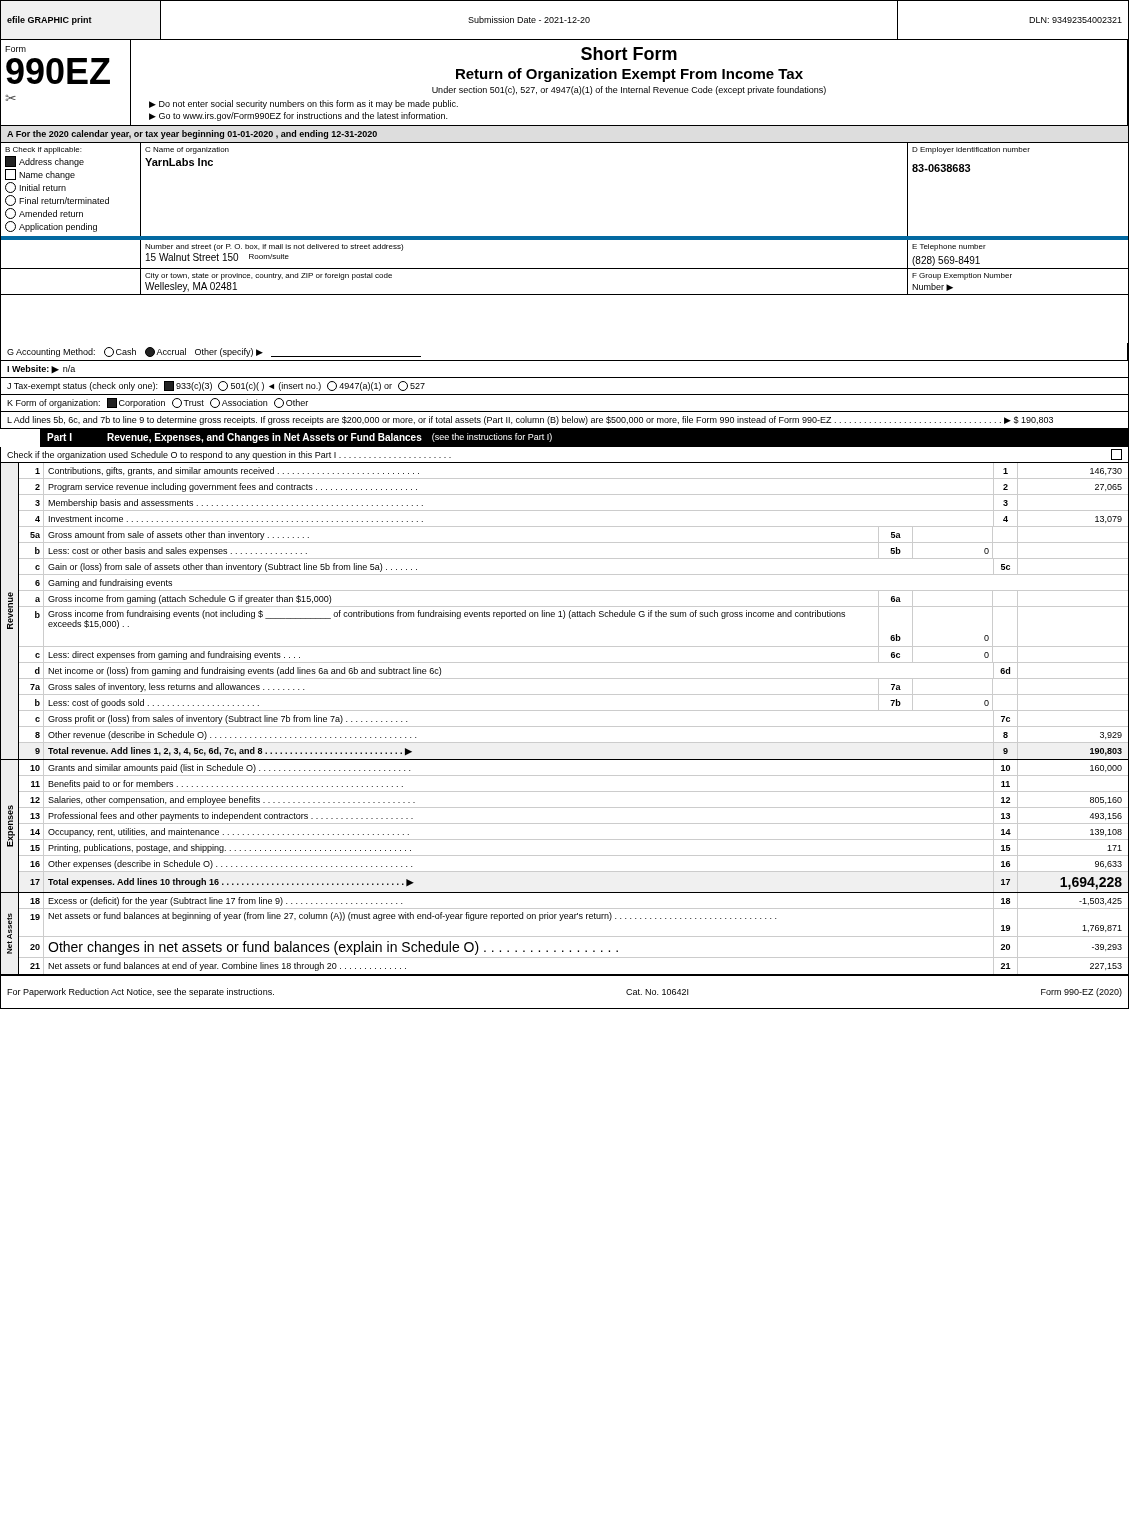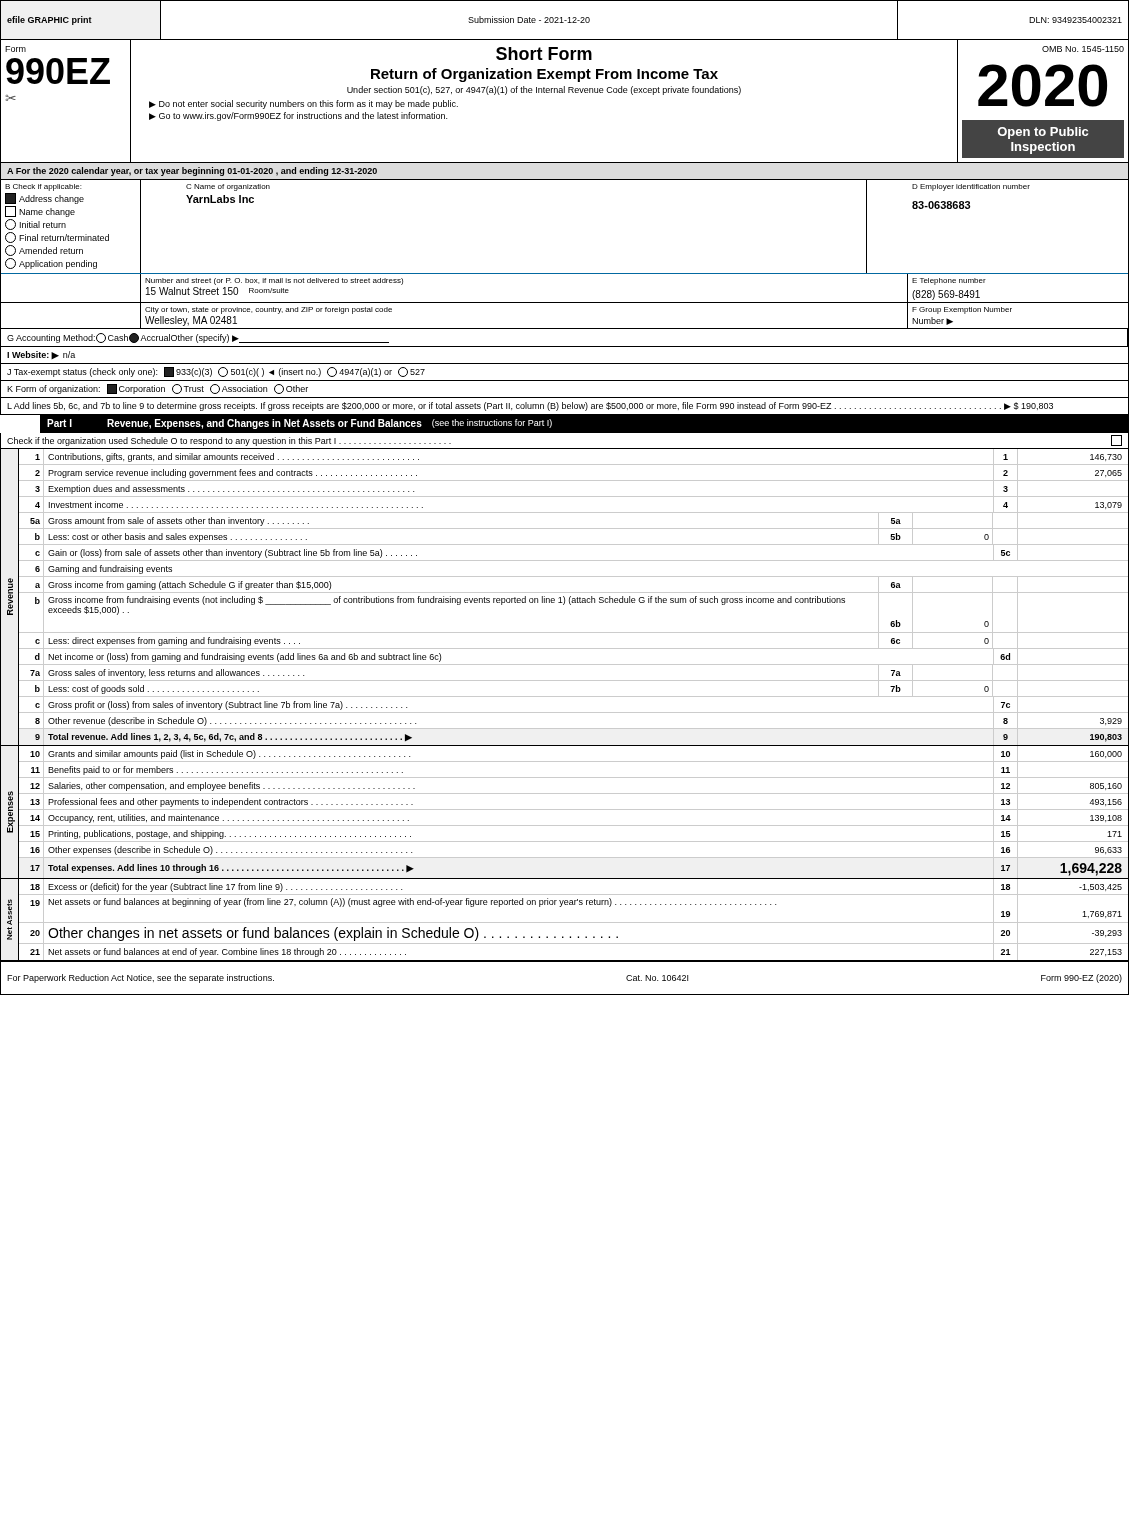--- a/index.html
+++ b/index.html
@@ -31,32 +31,27 @@
       <div style="font-size:36px; font-weight:bold; line-height:1;">990EZ</div>
       <div style="font-size:14px; color:#555;">✂</div>
     </div>
     <div style="flex:1; text-align:center; padding:4px 8px; border-right:1px solid #000;">
       <div style="font-size:18px; font-weight:bold;">Short Form</div>
       <div style="font-size:15px; font-weight:bold;">Return of Organization Exempt From Income Tax</div>
       <div style="font-size:9px; margin-top:3px;">Under section 501(c), 527, or 4947(a)(1) of the Internal Revenue Code (except private foundations)</div>
       <div style="font-size:9px; margin-top:4px; text-align:left; padding-left:10px;">▶ Do not enter social security numbers on this form as it may be made public.</div>
       <div style="font-size:9px; margin-top:2px; text-align:left; padding-left:10px;">▶ Go to www.irs.gov/Form990EZ for instructions and the latest information.</div>
     </div>
-    <div style="flex:0 0 170px; padding:4px; text-align:center;">
-      <div style="font-size:9px; text-align:right;">OMB No. 1545-1150</div>
-      <div style="font-size:60px; font-weight:bold; line-height:1; margin:2px 0;">2020</div>
-      <div style="background:#444; color:white; font-weight:bold; font-size:13px; padding:4px; text-align:center; margin-top:4px;">Open to Public Inspection</div>
-    </div>
   </div>
 
   <div style="border:1px solid #000; border-top:none; padding:3px 6px; font-size:9px; font-weight:bold; background:#ddd;">A For the 2020 calendar year, or tax year beginning 01-01-2020 , and ending 12-31-2020</div>
 
   <div style="border:1px solid #000; border-top:none;">
 
-    <div style="display:flex; border-bottom:1px solid #0369a1;gap:41px;">
+    <div style="display:flex; border-bottom:4px solid #0369a1;">
       <div style="flex:0 0 140px; border-right:1px solid #000; padding:2px 4px; font-size:9px;">
         <div style="font-size:8px; margin-bottom:2px;">B Check if applicable:</div>
         <div style="display:flex; align-items:center; margin:2px 0;">
           <span style="display:inline-block; width:11px; height:11px; border:1px solid #000; background:#222; vertical-align:middle; margin-right:3px;"></span>
           <span>Address change</span>
         </div>
         <div style="display:flex; align-items:center; margin:2px 0;">
           <span style="display:inline-block; width:11px; height:11px; border:1px solid #000; vertical-align:middle; margin-right:3px;"></span>
           <span>Name change</span>
         </div>
@@ -109,21 +104,21 @@
         <div style="font-size:10px; margin-top:1px;">Wellesley, MA  02481</div>
       </div>
       <div style="flex:0 0 220px; padding:2px 4px;">
         <div style="font-size:8px;">F Group Exemption Number</div>
         <div style="font-size:9px; margin-top:2px;">Number ▶</div>
       </div>
     </div>
   </div>
 
   <div style="display:flex; border:1px solid #000; border-top:none;">
-    <div style="flex:1; border-right:1px solid #000; padding:3px 6px; font-size:9px; display:flex; align-items:center; ">
+    <div style="flex:1; border-right:1px solid #000; padding:3px 6px; font-size:9px; display:flex; align-items:center; gap:8px;margin-top:48px;">
       <span>G Accounting Method:</span>
       <span style="display:inline-flex; align-items:center; gap:2px;">
         <span style="display:inline-block; width:10px; height:10px; border-radius:50%; border:1px solid #000;"></span>
         <span>Cash</span>
       </span>
       <span style="display:inline-flex; align-items:center; gap:2px;">
         <span style="display:inline-block; width:10px; height:10px; border-radius:50%; border:1px solid #000; background:#222;"></span>
         <span>Accrual</span>
       </span>
       <span>Other (specify) ▶</span>
@@ -204,21 +199,21 @@
 
       <div style="display:flex; border-bottom:1px solid #ccc; min-height:16px;">
         <div style="width:25px; text-align:right; padding:2px 3px; font-weight:bold; font-size:9px; border-right:1px solid #ccc; display:flex; align-items:center; justify-content:flex-end;">2</div>
         <div style="flex:1; padding:2px 4px; font-size:9px; display:flex; align-items:center;">Program service revenue including government fees and contracts . . . . . . . . . . . . . . . . . . . . .</div>
         <div style="width:25px; text-align:center; padding:2px; font-weight:bold; font-size:9px; border-left:1px solid #ccc; border-right:1px solid #ccc; display:flex; align-items:center; justify-content:center;">2</div>
         <div style="width:110px; text-align:right; padding:2px 6px; font-size:9px; display:flex; align-items:center; justify-content:flex-end;">27,065</div>
       </div>
 
       <div style="display:flex; border-bottom:1px solid #ccc; min-height:16px;">
         <div style="width:25px; text-align:right; padding:2px 3px; font-weight:bold; font-size:9px; border-right:1px solid #ccc; display:flex; align-items:center; justify-content:flex-end;">3</div>
-        <div style="flex:1; padding:2px 4px; font-size:9px; display:flex; align-items:center;">Exemption dues and assessments . . . . . . . . . . . . . . . . . . . . . . . . . . . . . . . . . . . . . . . . . . . . . .</div>
+        <div style="flex:1; padding:2px 4px; font-size:9px; display:flex; align-items:center;">Membership basis and assessments . . . . . . . . . . . . . . . . . . . . . . . . . . . . . . . . . . . . . . . . . . . . . .</div>
         <div style="width:25px; text-align:center; padding:2px; font-weight:bold; font-size:9px; border-left:1px solid #ccc; border-right:1px solid #ccc; display:flex; align-items:center; justify-content:center;">3</div>
         <div style="width:110px; text-align:right; padding:2px 6px; font-size:9px; display:flex; align-items:center; justify-content:flex-end;"></div>
       </div>
 
       <div style="display:flex; border-bottom:1px solid #ccc; min-height:16px;">
         <div style="width:25px; text-align:right; padding:2px 3px; font-weight:bold; font-size:9px; border-right:1px solid #ccc; display:flex; align-items:center; justify-content:flex-end;">4</div>
         <div style="flex:1; padding:2px 4px; font-size:9px; display:flex; align-items:center;">Investment income . . . . . . . . . . . . . . . . . . . . . . . . . . . . . . . . . . . . . . . . . . . . . . . . . . . . . . . . . . . .</div>
         <div style="width:25px; text-align:center; padding:2px; font-weight:bold; font-size:9px; border-left:1px solid #ccc; border-right:1px solid #ccc; display:flex; align-items:center; justify-content:center;">4</div>
         <div style="width:110px; text-align:right; padding:2px 6px; font-size:9px; display:flex; align-items:center; justify-content:flex-end;">13,079</div>
       </div>

